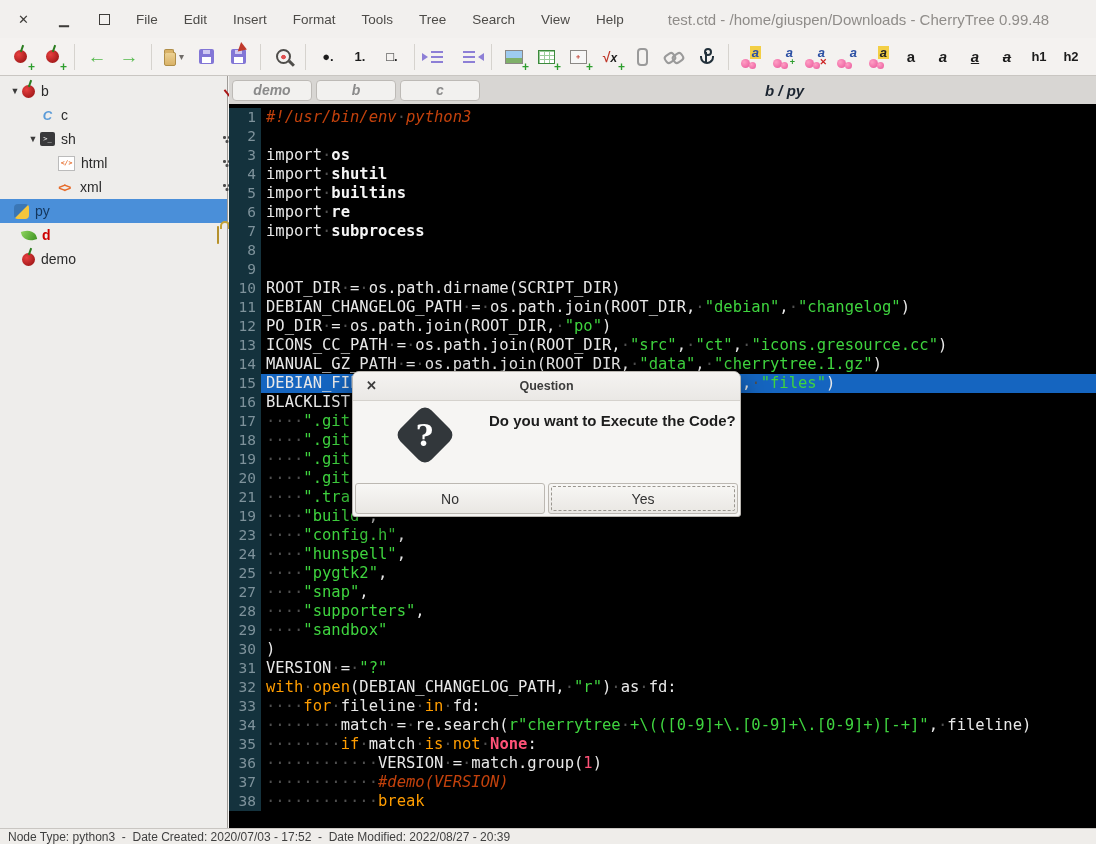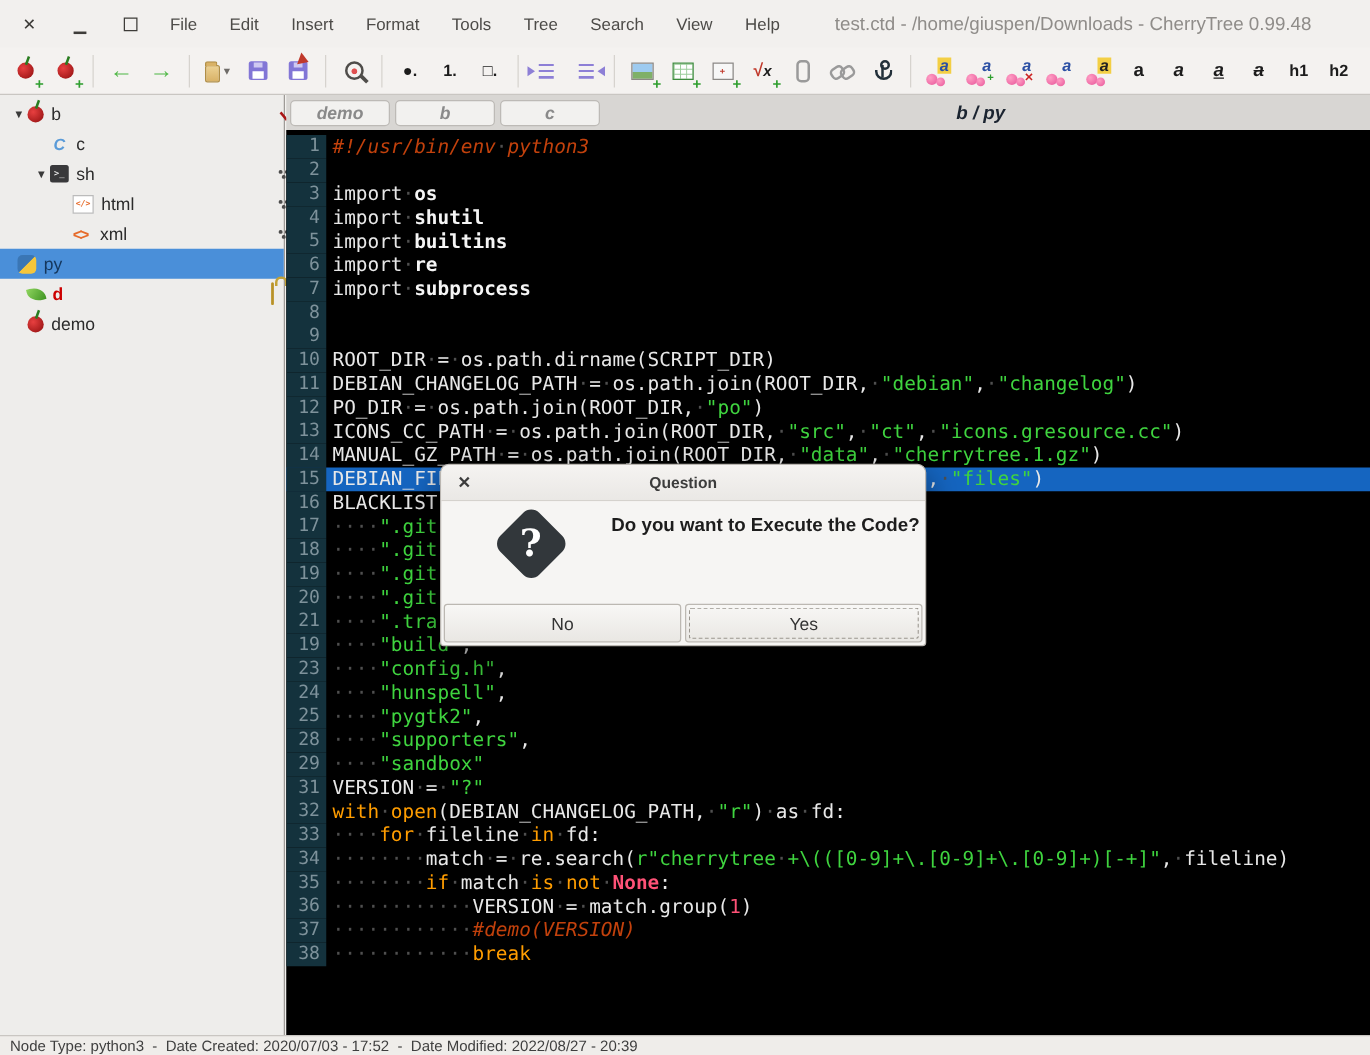--- a/index.html
+++ b/index.html
@@ -351,22 +351,24 @@
         <div class="code-line"><span class="ln">16</span><span class="lc"><span class="seg-w">BLACKLIST</span></span></div>
         <div class="code-line"><span class="ln">17</span><span class="lc"><span class="seg-sp">····</span><span class="seg-s">".git</span></span></div>
         <div class="code-line"><span class="ln">18</span><span class="lc"><span class="seg-sp">····</span><span class="seg-s">".git</span></span></div>
         <div class="code-line"><span class="ln">19</span><span class="lc"><span class="seg-sp">····</span><span class="seg-s">".git</span></span></div>
         <div class="code-line"><span class="ln">20</span><span class="lc"><span class="seg-sp">····</span><span class="seg-s">".git</span></span></div>
         <div class="code-line"><span class="ln">21</span><span class="lc"><span class="seg-sp">····</span><span class="seg-s">".tra</span></span></div>
         <div class="code-line"><span class="ln">19</span><span class="lc"><span class="seg-sp">····</span><span class="seg-s">"build"</span><span class="seg-w">,</span></span></div>
         <div class="code-line"><span class="ln">23</span><span class="lc"><span class="seg-sp">····</span><span class="seg-s">"config.h"</span><span class="seg-w">,</span></span></div>
         <div class="code-line"><span class="ln">24</span><span class="lc"><span class="seg-sp">····</span><span class="seg-s">"hunspell"</span><span class="seg-w">,</span></span></div>
         <div class="code-line"><span class="ln">25</span><span class="lc"><span class="seg-sp">····</span><span class="seg-s">"pygtk2"</span><span class="seg-w">,</span></span></div>
+        <div class="code-line"><span class="ln">27</span><span class="lc"><span class="seg-sp">····</span><span class="seg-s">"snap"</span><span class="seg-w">,</span></span></div>
         <div class="code-line"><span class="ln">28</span><span class="lc"><span class="seg-sp">····</span><span class="seg-s">"supporters"</span><span class="seg-w">,</span></span></div>
         <div class="code-line"><span class="ln">29</span><span class="lc"><span class="seg-sp">····</span><span class="seg-s">"sandbox"</span></span></div>
+        <div class="code-line"><span class="ln">30</span><span class="lc"><span class="seg-w">)</span></span></div>
         <div class="code-line"><span class="ln">31</span><span class="lc"><span class="seg-w">VERSION</span><span class="seg-sp">·</span><span class="seg-w">=</span><span class="seg-sp">·</span><span class="seg-s">"?"</span></span></div>
         <div class="code-line"><span class="ln">32</span><span class="lc"><span class="seg-k">with</span><span class="seg-sp">·</span><span class="seg-k">open</span><span class="seg-w">(DEBIAN_CHANGELOG_PATH,</span><span class="seg-sp">·</span><span class="seg-s">"r"</span><span class="seg-w">)</span><span class="seg-sp">·</span><span class="seg-w">as</span><span class="seg-sp">·</span><span class="seg-w">fd:</span></span></div>
         <div class="code-line"><span class="ln">33</span><span class="lc"><span class="seg-sp">····</span><span class="seg-k">for</span><span class="seg-sp">·</span><span class="seg-w">fileline</span><span class="seg-sp">·</span><span class="seg-k">in</span><span class="seg-sp">·</span><span class="seg-w">fd:</span></span></div>
         <div class="code-line"><span class="ln">34</span><span class="lc"><span class="seg-sp">········</span><span class="seg-w">match</span><span class="seg-sp">·</span><span class="seg-w">=</span><span class="seg-sp">·</span><span class="seg-w">re.search(</span><span class="seg-s">r"cherrytree</span><span class="seg-sp">·</span><span class="seg-s">+\(([0-9]+\.[0-9]+\.[0-9]+)[-+]"</span><span class="seg-w">,</span><span class="seg-sp">·</span><span class="seg-w">fileline)</span></span></div>
         <div class="code-line"><span class="ln">35</span><span class="lc"><span class="seg-sp">········</span><span class="seg-k">if</span><span class="seg-sp">·</span><span class="seg-w">match</span><span class="seg-sp">·</span><span class="seg-k">is</span><span class="seg-sp">·</span><span class="seg-k">not</span><span class="seg-sp">·</span><span class="seg-p">None</span><span class="seg-w">:</span></span></div>
         <div class="code-line"><span class="ln">36</span><span class="lc"><span class="seg-sp">············</span><span class="seg-w">VERSION</span><span class="seg-sp">·</span><span class="seg-w">=</span><span class="seg-sp">·</span><span class="seg-w">match.group(</span><span class="seg-n1">1</span><span class="seg-w">)</span></span></div>
         <div class="code-line"><span class="ln">37</span><span class="lc"><span class="seg-sp">············</span><span class="seg-c">#demo(VERSION)</span></span></div>
         <div class="code-line"><span class="ln">38</span><span class="lc"><span class="seg-sp">············</span><span class="seg-k">break</span></span></div>
       </div>
   </div>

